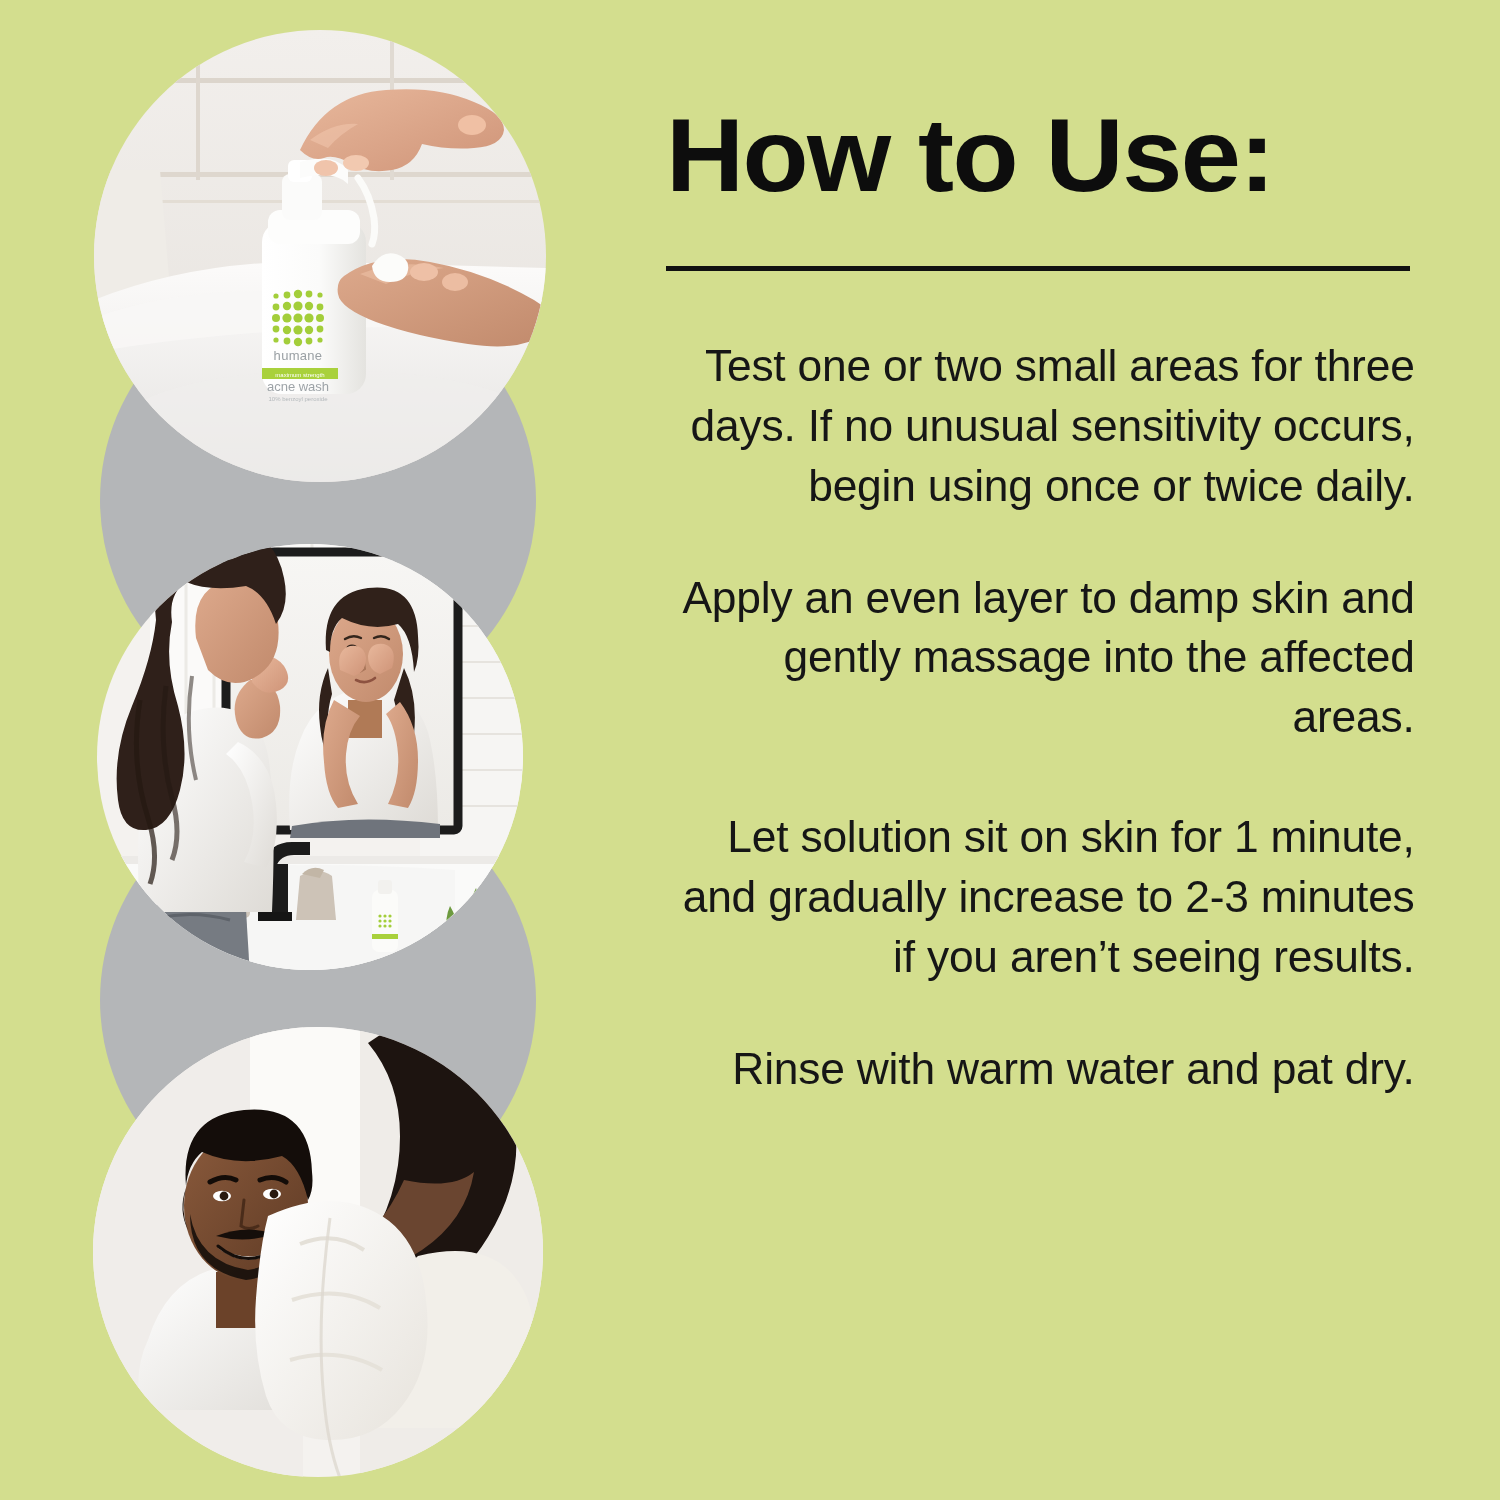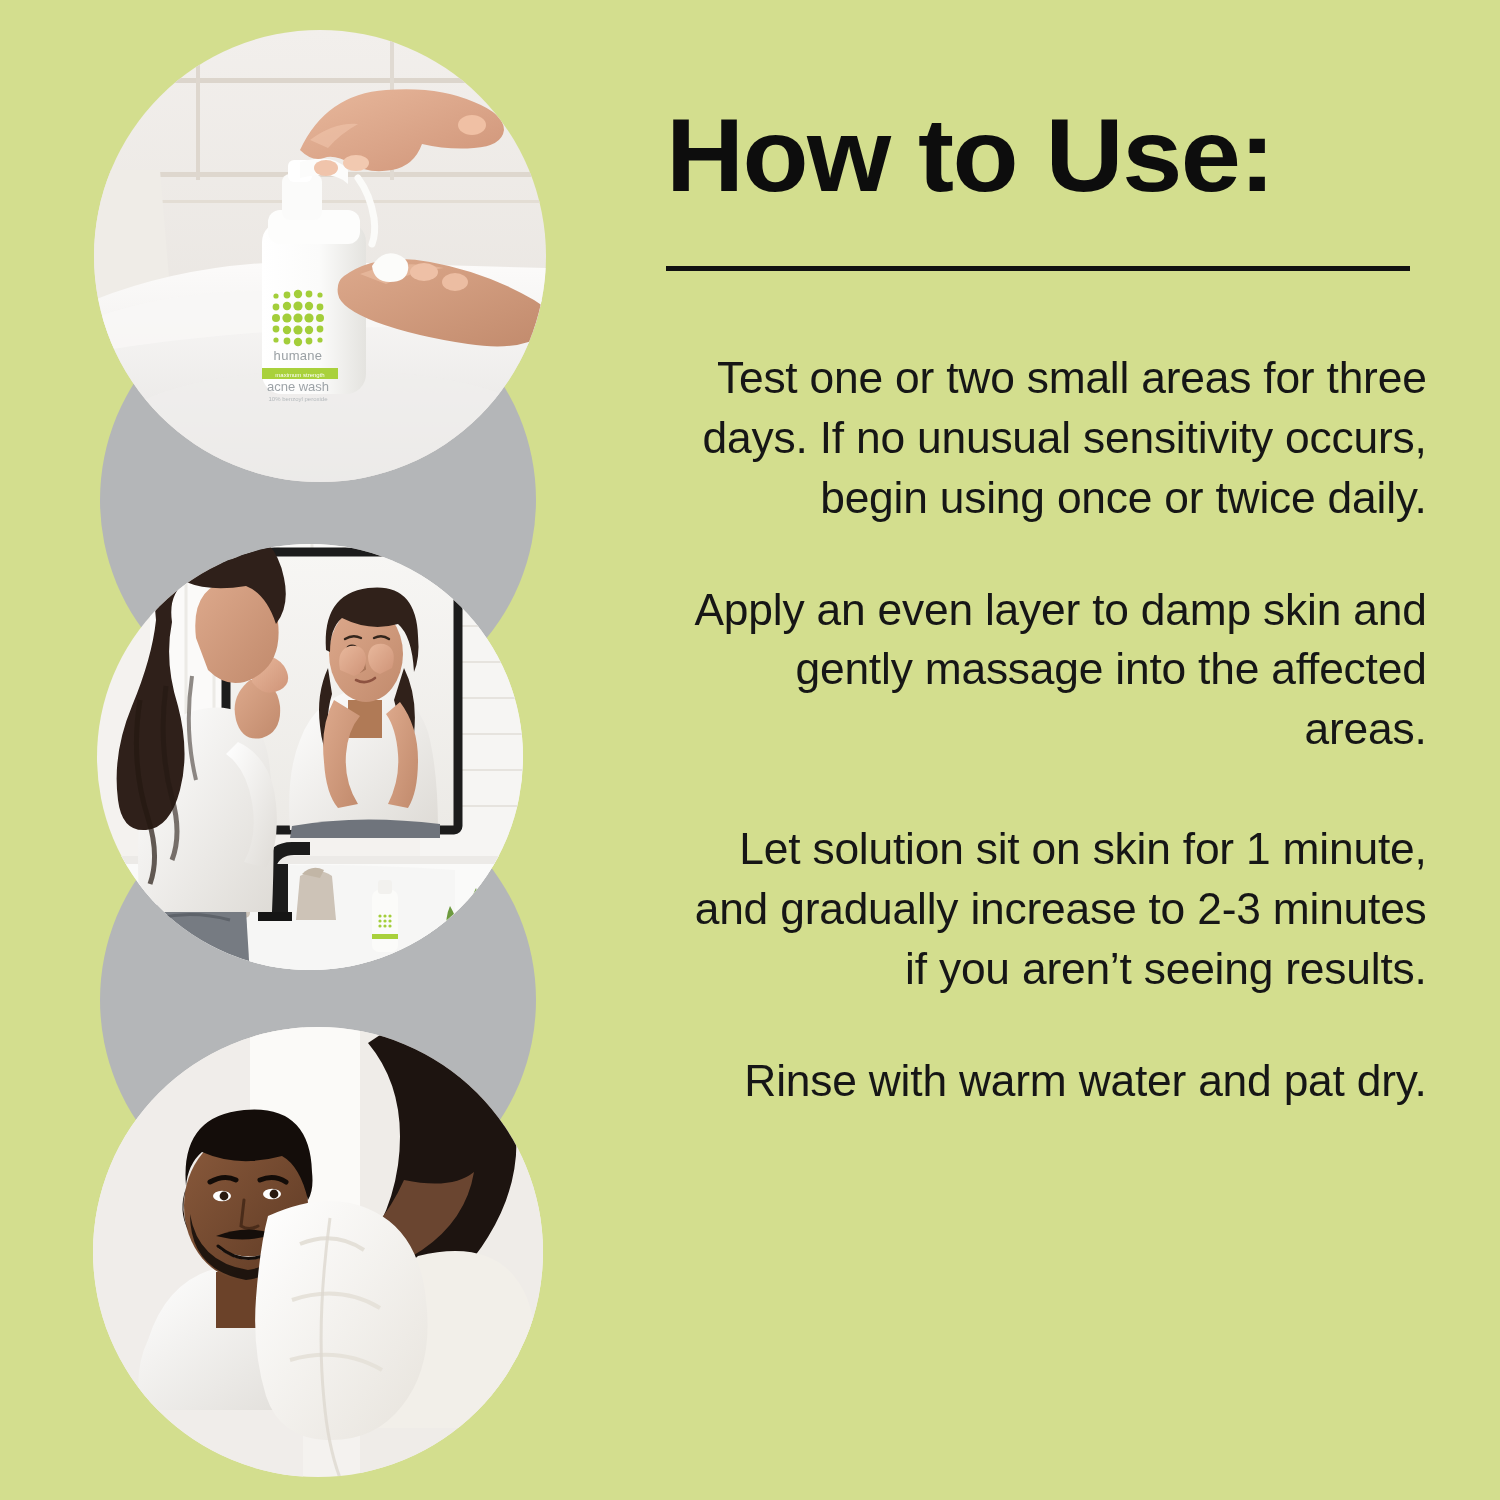--- a/index.html
+++ b/index.html
@@ -68,21 +68,21 @@
     width: 744px;
     height: 5px;
     background: #111111;
   }
 
   #steps-list {
     position: absolute;
     left: 0;
     top: 336px;
     width: 760px;
-    margin: 12px;
+    margin: 0;
     padding: 0;
     list-style: none;
   }
   .step {
     font-family: "Liberation Sans", sans-serif;
     font-size: 45px;
     line-height: 1.33;
     color: #161616;
     letter-spacing: -0.2px;
     margin: 0 0 48px 0;

